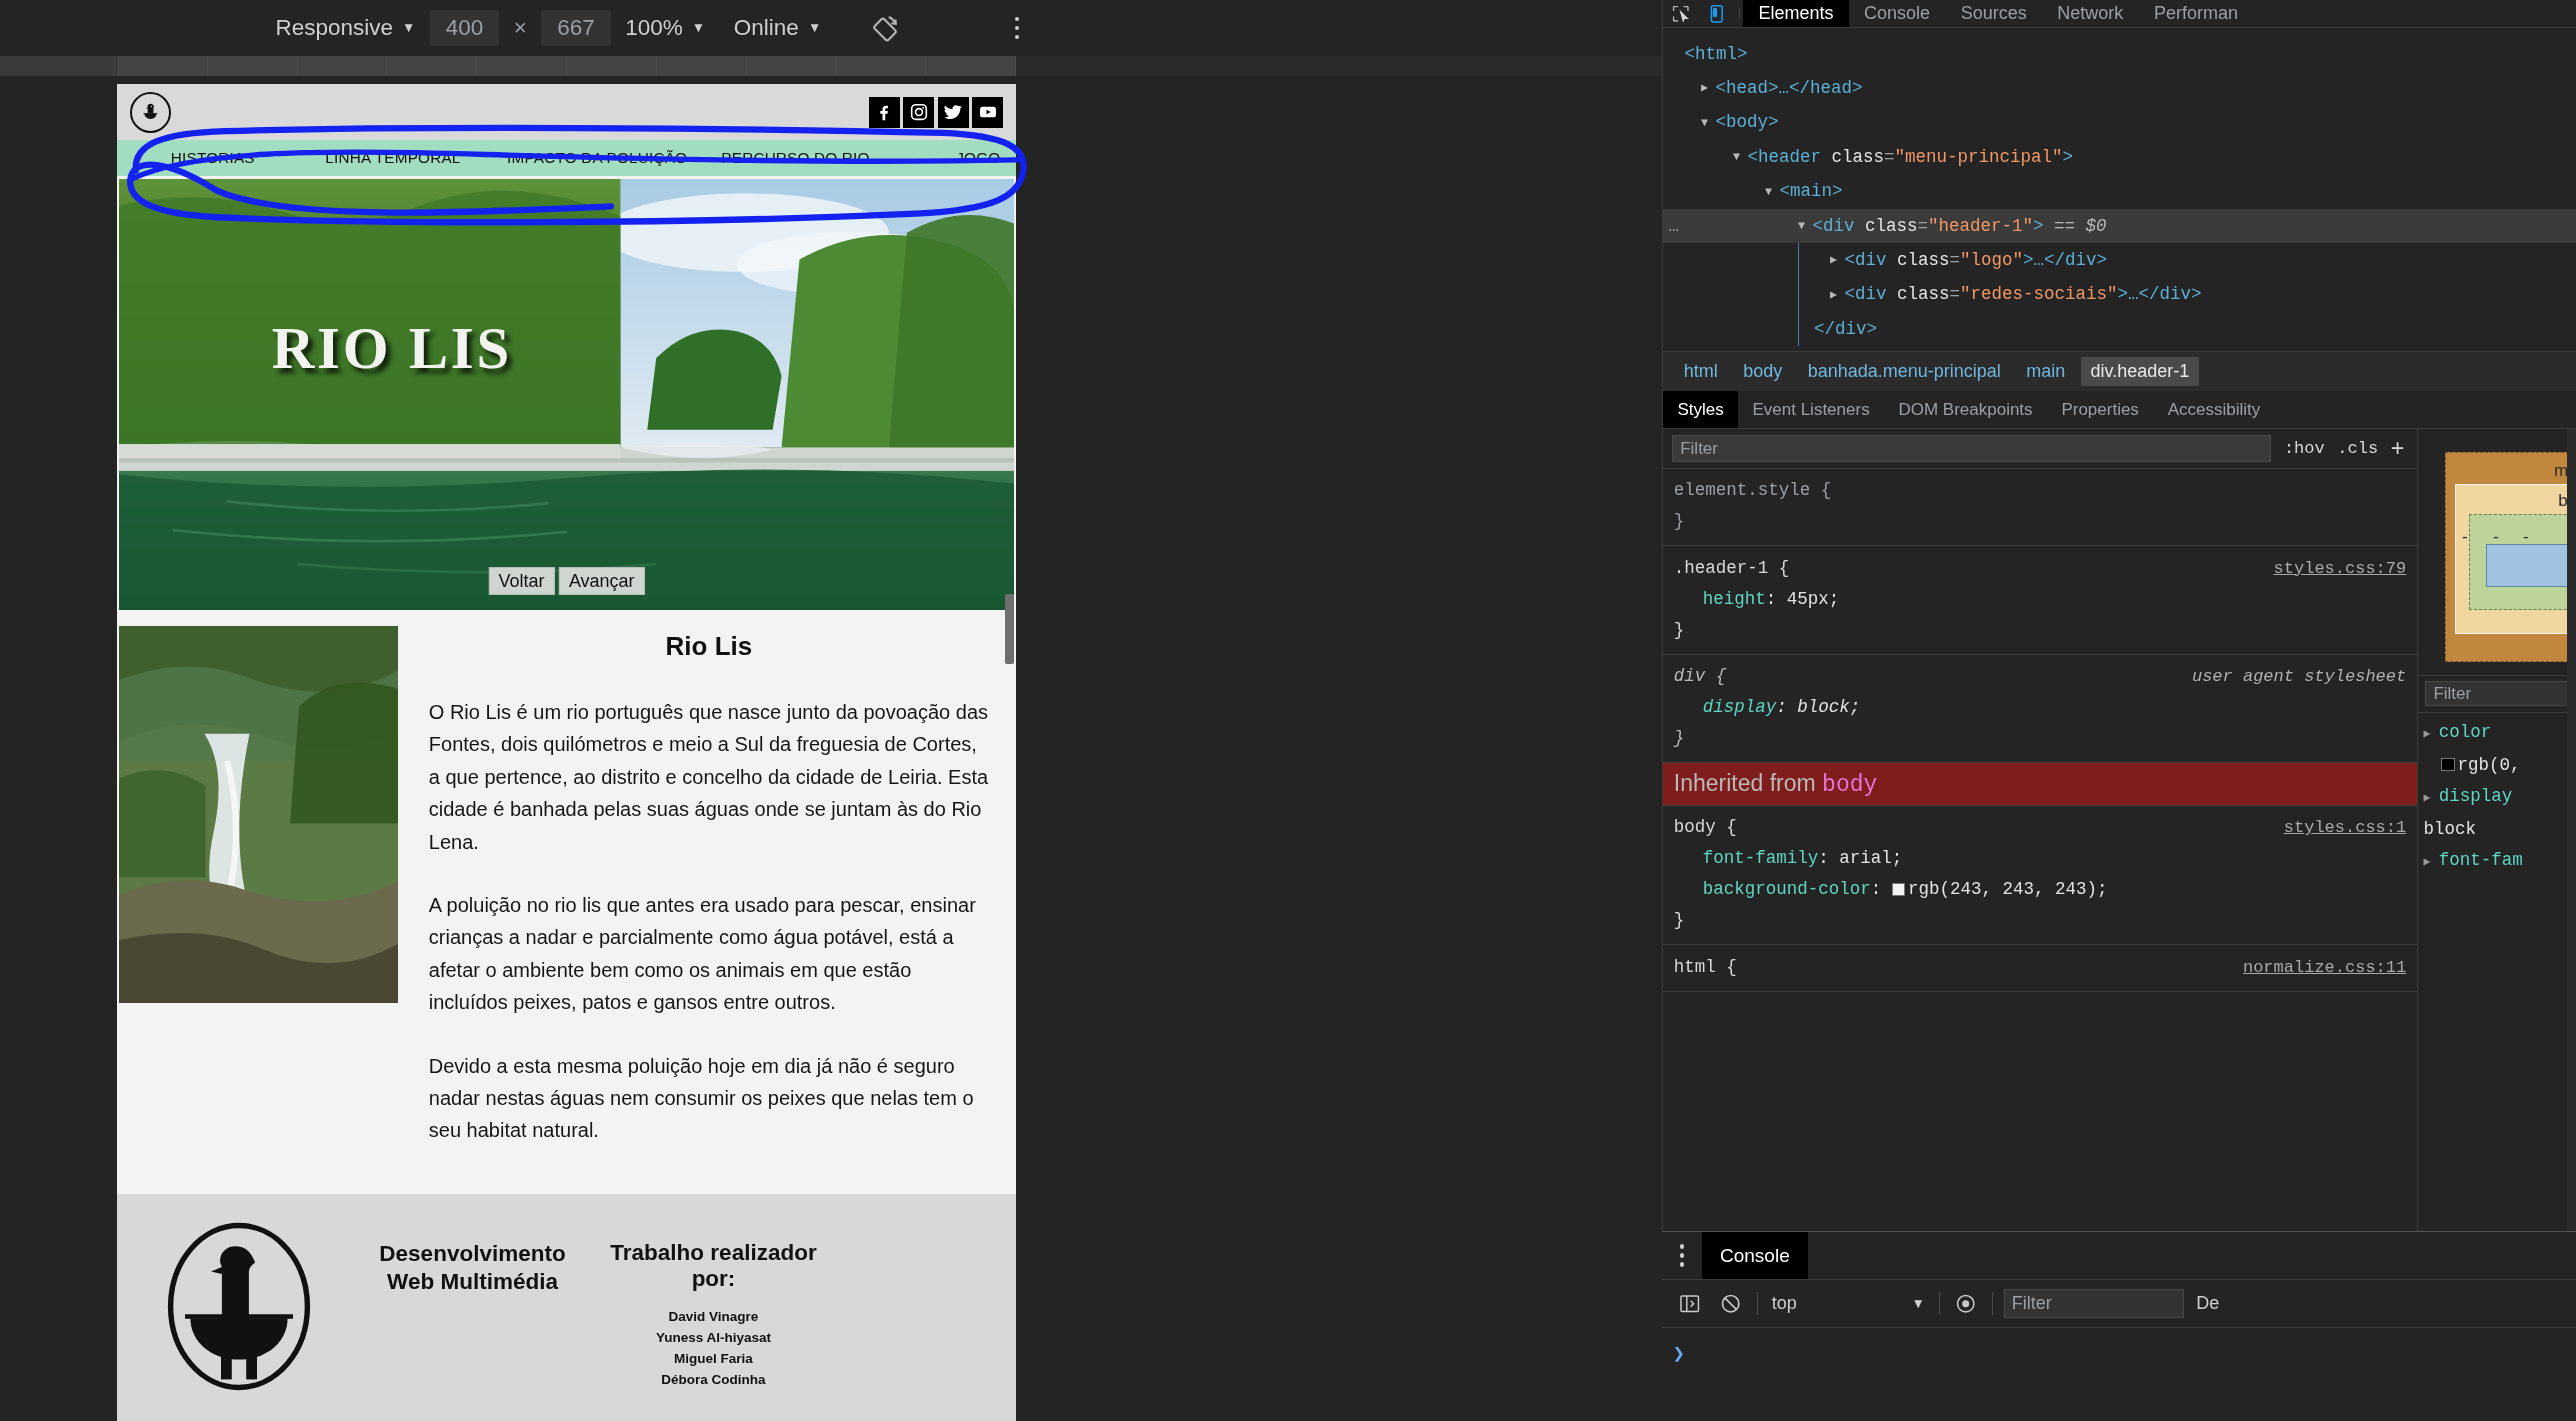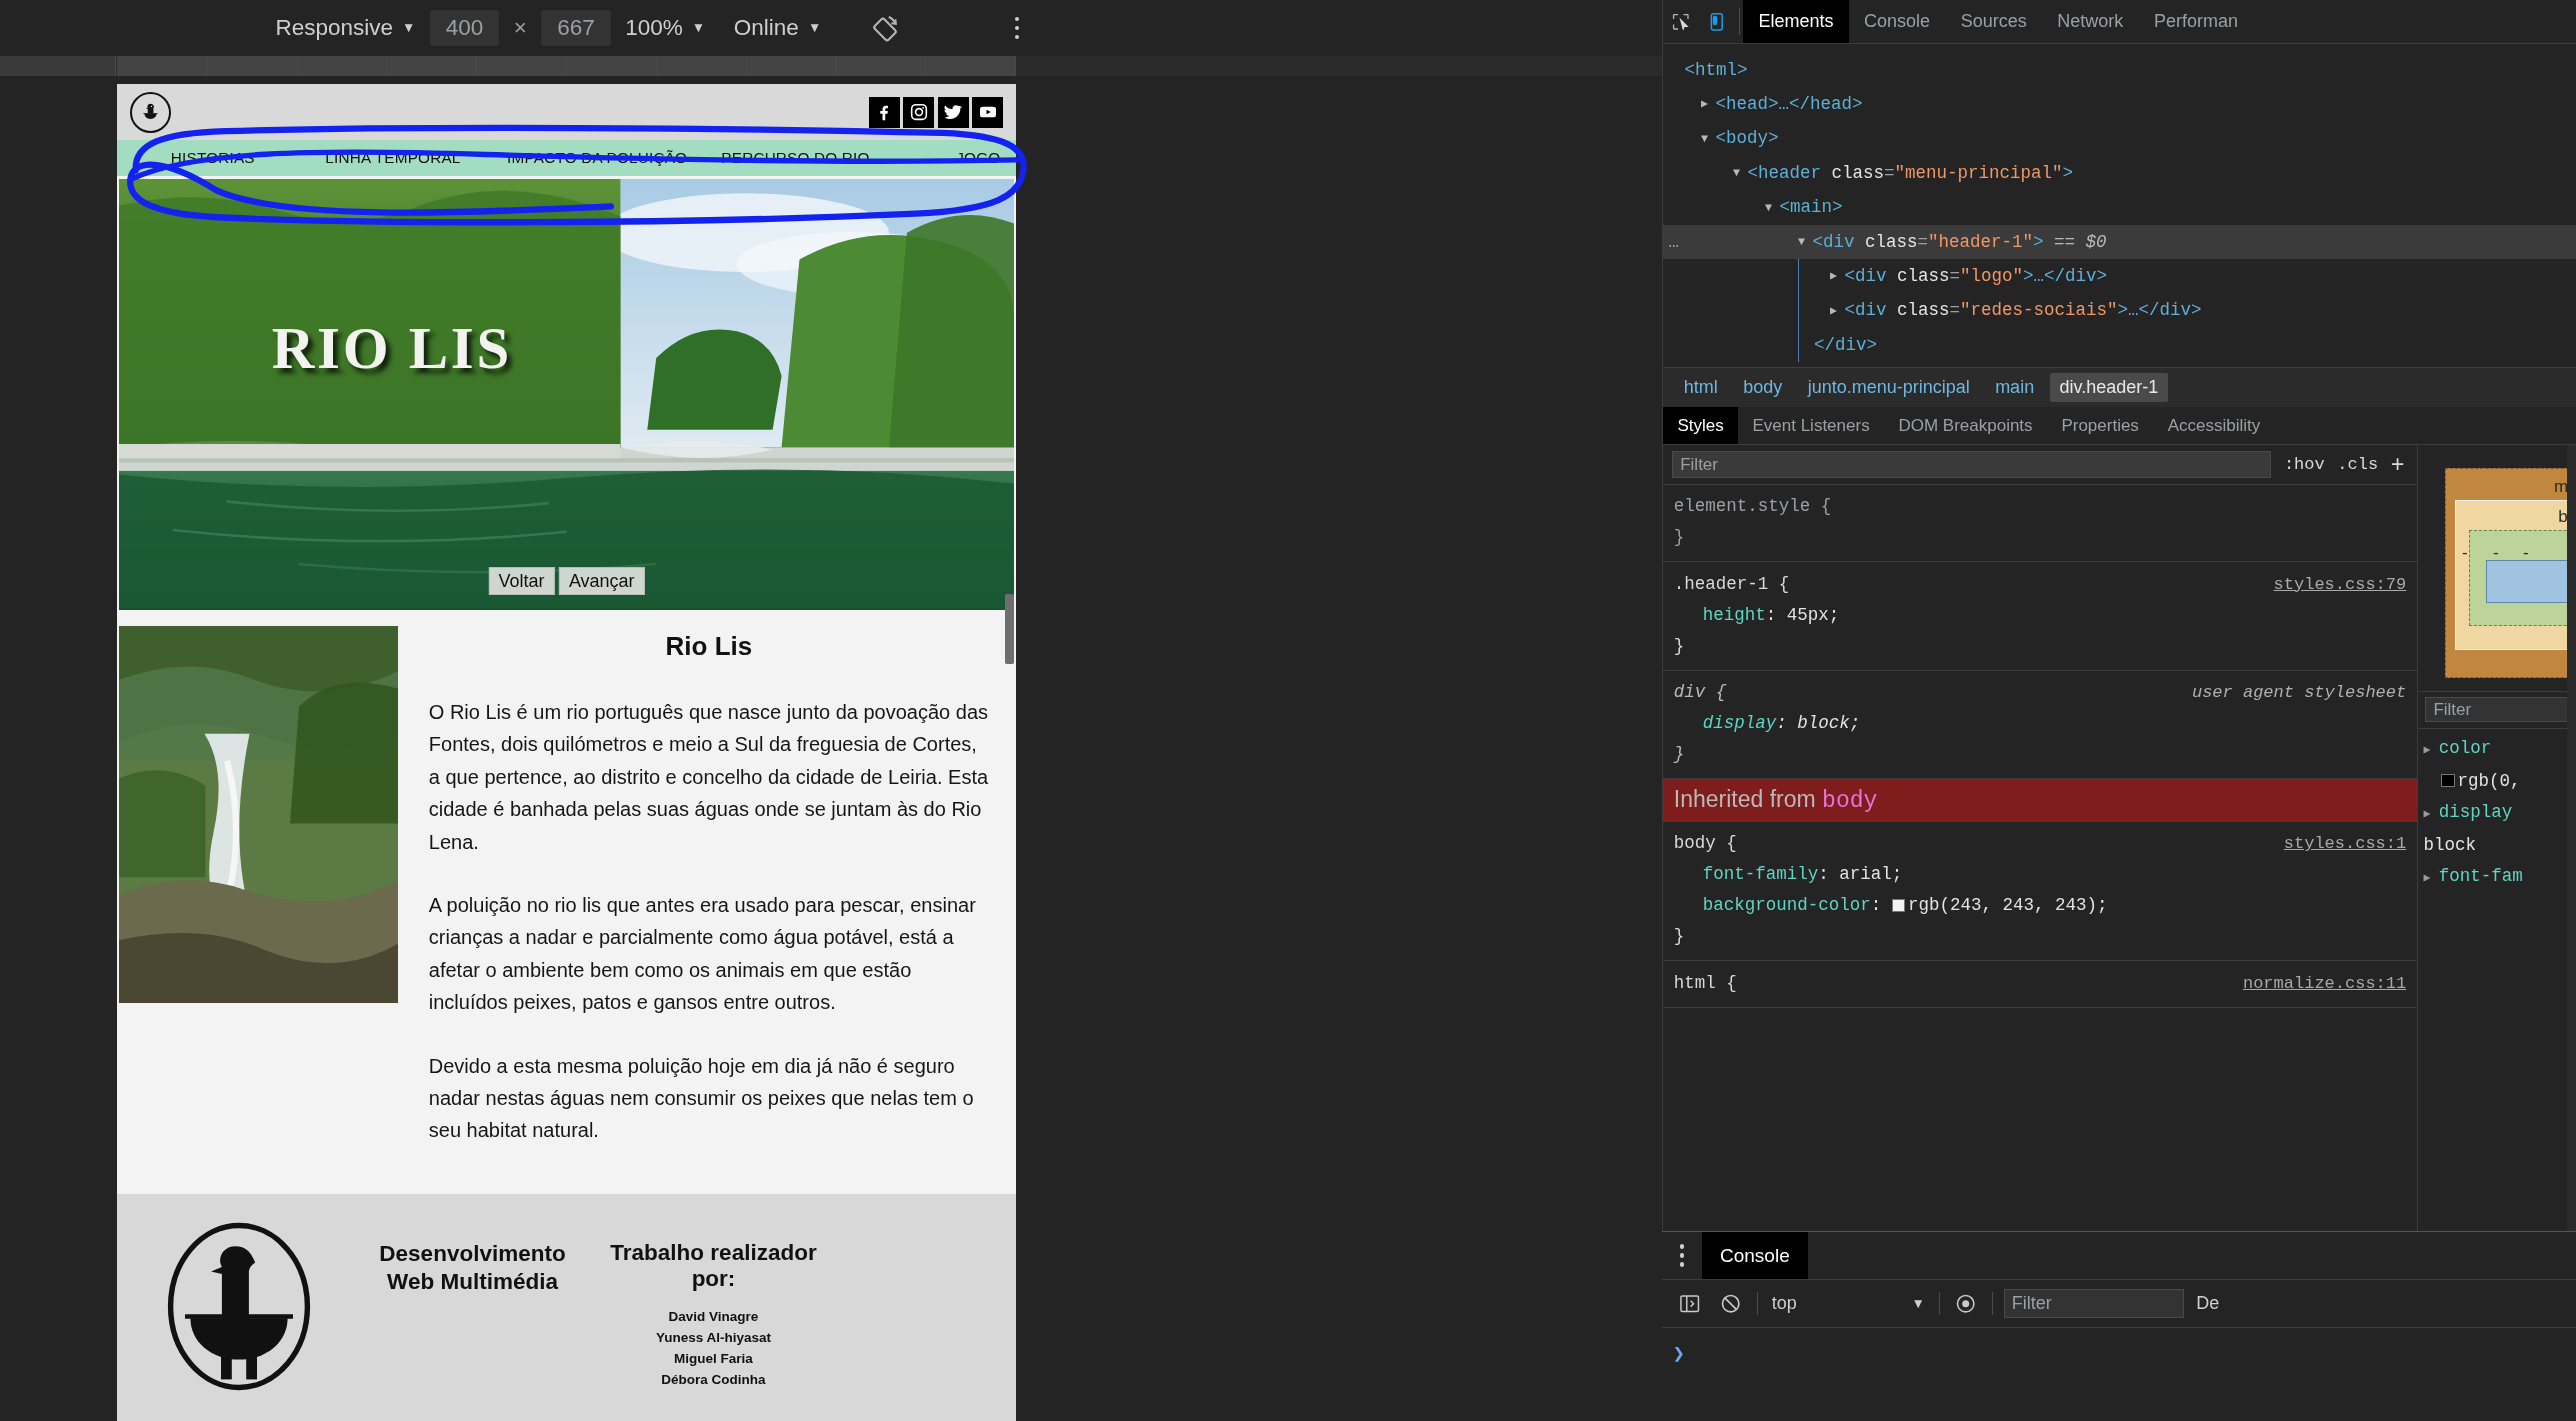--- a/index.html
+++ b/index.html
@@ -151,21 +151,21 @@
   }
 
   
   .devtools {
     flex: 0 0 914px; width: 914px; height: 1421px;
     background: #242424; display: flex; flex-direction: column;
     border-left: 0.9px solid #3c3c3c;
     font-family: "Liberation Sans", sans-serif;
   }
   .dt-tabbar {
-    height: 44px; display: flex; align-items: stretch;
+    height: 28px; display: flex; align-items: stretch;
     background: #242424; border-bottom: 0.9px solid #3c3c3c;
   }
   .tb-icon {
     width: 36px; display: flex; align-items: center; justify-content: center;
   }
   .tb-sep { width: 0.9px; background: #4a4a4a; margin: 8px 3.6px; }
   .dt-tab {
     display: flex; align-items: center; padding: 0 15.3px;
     font-size: 18px; color: #9aa0a6; white-space: nowrap; cursor: default;
   }
@@ -573,21 +573,21 @@
       </div>
       <div class="dline" style="padding-left:151px;position:relative;">
         <span class="guide" style="left:135px;"></span>
         <span class="tag">&lt;/div&gt;</span>
       </div>
     </div>
 
     <div class="crumbs">
       <span class="crumb">html</span>
       <span class="crumb">body</span>
-      <span class="crumb">junto.menu-principal</span>
+      <span class="crumb">banhada.menu-principal</span>
       <span class="crumb">main</span>
       <span class="crumb active">div.header-1</span>
     </div>
 
     <div class="styles-tabbar">
       <div class="st-tab active">Styles</div>
       <div class="st-tab">Event Listeners</div>
       <div class="st-tab">DOM Breakpoints</div>
       <div class="st-tab">Properties</div>
       <div class="st-tab">Accessibility</div>

